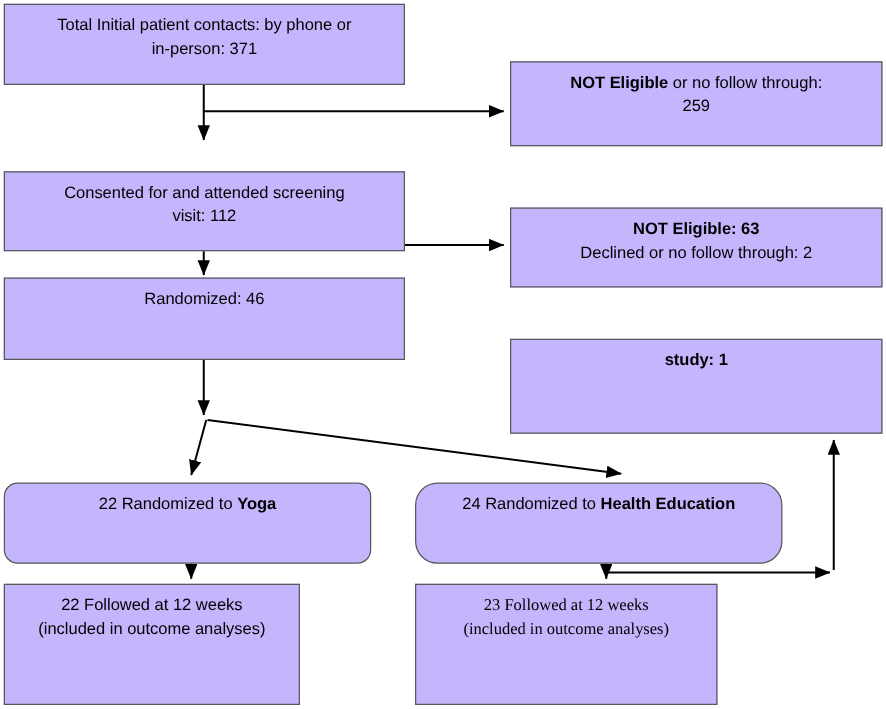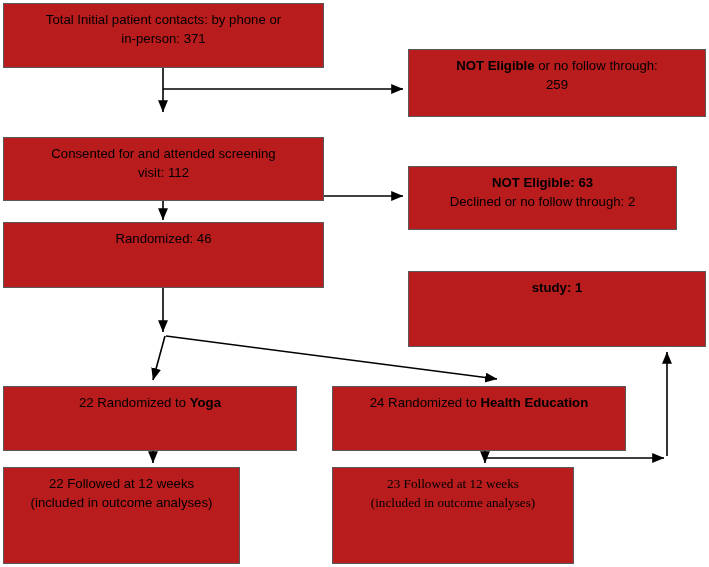--- a/index.html
+++ b/index.html
@@ -22,21 +22,21 @@
     left: 0;
     top: 0;
     width: 709px;
     height: 567px;
     pointer-events: none;
   }
   .node {
     position: absolute;
     box-sizing: border-box;
     border: 1.3px solid #58595b;
-    background: #b91c1c;
+    background: #c4b5fd;
     text-align: center;
     color: #000000;
     font-size: 13.2px;
     line-height: 1.42;
     padding-top: 7px;
     padding-left: 8px;
     padding-right: 8px;
   }
   .node .txt {
     display: block;
@@ -87,40 +87,40 @@
       <span class="b">NOT Eligible</span><span> or no follow through:</span>
     </span>
     <span class="txt">259</span>
   </div>
 
   <div class="node" style="left:3px; top:112px; width:321px; height:64px;margin-top:25px;">
     <span class="txt">Consented for and attended screening</span>
     <span class="txt">visit: 112</span>
   </div>
 
-  <div class="node" style="left:408px; top:166px; width:269px; height:64px;">
+  <div class="node" style="left:408px; top:166px; width:298px; height:64px;">
     <span class="txt b">NOT Eligible:  63</span>
     <span class="txt">Declined or no follow through: 2</span>
   </div>
 
   <div class="node" style="left:3px; top:222px; width:321px; height:66px;text-align:center;">
     <span class="txt">Randomized:  46</span>
   </div>
 
   <div class="node" style="left:408px; top:271px; width:298px; height:76px;">
     <span class="txt b">study: 1</span>
   </div>
 
-  <div class="node" style="left:3px; top:386px; width:294px; height:65px;">
+  <div class="node" style="left:3px; top:386px; width:294px; height:65px;border-radius:11px;">
     <span class="txt">
       <span>22 Randomized to </span><span class="b">Yoga</span>
     </span>
   </div>
 
-  <div class="node" style="left:332px; top:386px; width:294px; height:65px;">
+  <div class="node" style="left:332px; top:386px; width:294px; height:65px;border-radius:18px;">
     <span class="txt">
       <span>24 Randomized to </span><span class="b">Health Education</span>
     </span>
   </div>
 
   <div class="node" style="left:3px; top:467px; width:237px; height:97px;">
     <span class="txt">22 Followed at 12 weeks</span>
     <span class="txt">(included in outcome analyses)</span>
   </div>
 

